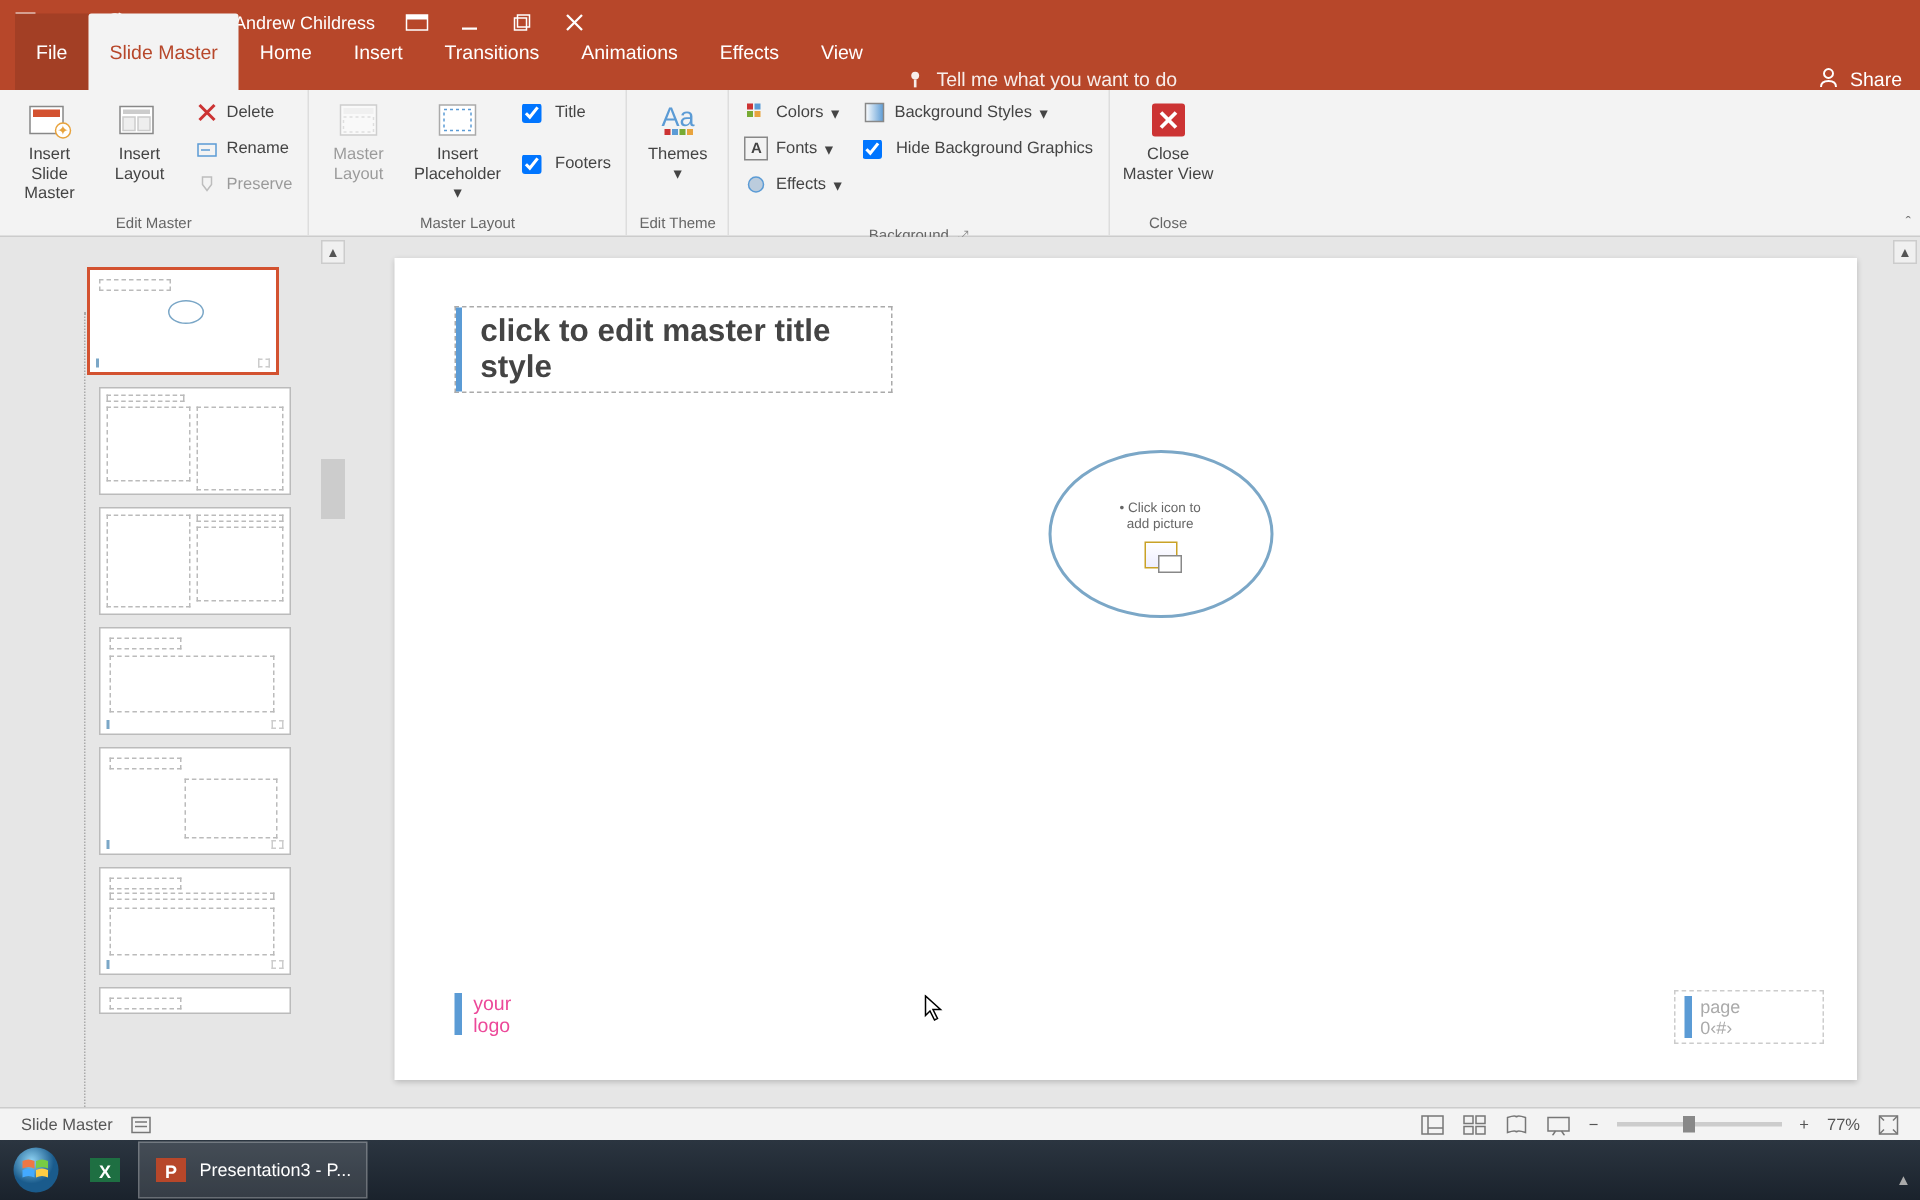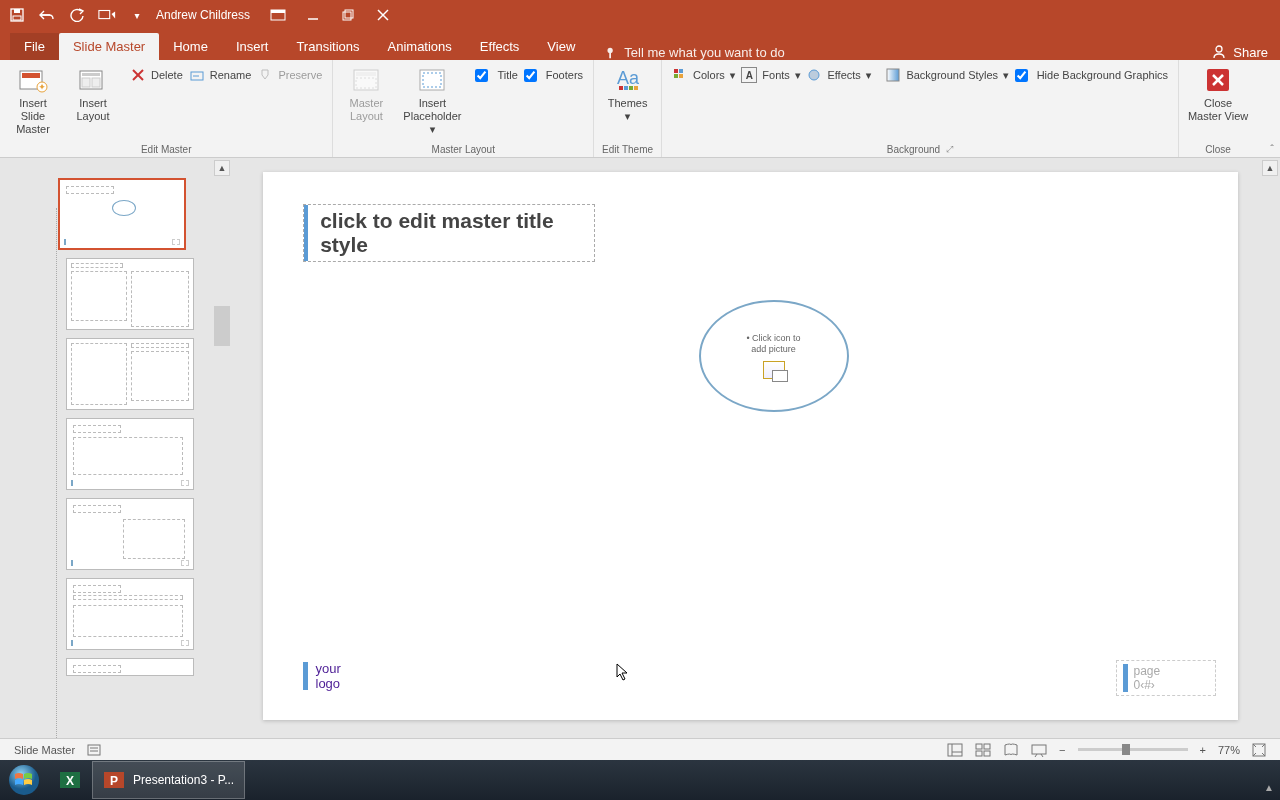--- a/index.html
+++ b/index.html
@@ -8,38 +8,38 @@
 
 .title-bar { height: 30px; background: #b7472a; display: flex; align-items: center; color: #fff; font-size: 12px; }
 .title-bar .qat { display: flex; align-items: center; padding-left: 8px; gap: 12px; }
 .title-bar .qat .qicon { width: 18px; height: 18px; display: flex; align-items: center; justify-content: center; color: #fff; cursor: pointer; }
 .title-bar .title-center { flex: 1; text-align: center; font-size: 12px; }
 .title-bar .user { padding: 0 10px; font-size: 12px; }
 .title-bar .win-icon { width: 35px; height: 30px; display: flex; align-items: center; justify-content: center; cursor: pointer; }
 
 
 .ribbon-tabs { height: 30px; background: #b7472a; display: flex; align-items: flex-end; color: #fff; font-size: 13px; padding-left: 10px; }
-.ribbon-tabs .tab { padding: 6px 14px; cursor: pointer; }
+.ribbon-tabs .tab { padding: 18px 14px; cursor: pointer; }
 .ribbon-tabs .tab.file { background: #a33f25; }
 .ribbon-tabs .tab.active { background: #f3f3f3; color: #b7472a; border-radius: 2px 2px 0 0; }
 .ribbon-tabs .tell-me { margin-left: 15px; opacity: 0.9; display: flex; align-items: center; gap: 6px; }
 .ribbon-tabs .tell-me svg { width: 14px; height: 14px; }
 .ribbon-tabs .share { margin-left: auto; margin-right: 12px; display: flex; align-items: center; gap: 6px; cursor: pointer; }
 
 
 .ribbon { height: 98px; background: #f3f3f3; border-bottom: 1px solid #ccc; display: flex; font-size: 11px; color: #444; position: relative; }
 .ribbon .group { display: flex; flex-direction: column; align-items: center; padding: 4px 8px 0; border-right: 1px solid #ddd; }
 .ribbon .group .controls { display: flex; align-items: flex-start; gap: 10px; flex: 1; }
 .ribbon .group .label { font-size: 10px; color: #666; padding: 2px 0; }
 .ribbon .bigbtn { display: flex; flex-direction: column; align-items: center; justify-content: flex-start; width: 50px; padding-top: 2px; cursor: pointer; text-align: center; line-height: 1.2; }
 .ribbon .bigbtn .icon { width: 32px; height: 28px; margin-bottom: 3px; display: flex; align-items: center; justify-content: center; }
 .ribbon .smallbtn { display: flex; align-items: center; gap: 5px; height: 22px; cursor: pointer; padding: 0 2px; white-space: nowrap; }
 .ribbon .smallbtn .sicon { width: 16px; height: 16px; display: flex; align-items: center; justify-content: center; }
 .ribbon input[type=checkbox] { margin-right: 4px; }
-.ribbon .stack { display: flex; flex-direction: row; justify-content: center; gap: 2px; }
+.ribbon .stack { display: flex; flex-direction: column; justify-content: center; gap: 2px; }
 .ribbon .collapse { position: absolute; right: 6px; bottom: 2px; cursor: pointer; color: #777; }
 .ribbon .launcher { font-size: 9px; color: #888; cursor: pointer; margin-left: 6px; align-self: flex-end; }
 
 
 .workspace { position: absolute; top: 158px; bottom: 40px; left: 0; right: 0; background: #e6e6e6; display: flex; }
 .thumb-panel { width: 232px; background: #e6e6e6; position: relative; padding-top: 12px; }
 .thumb-panel .scroll-up, .thumb-panel .scroll-down { position: absolute; right: 2px; width: 16px; height: 16px; background: #f0f0f0; border: 1px solid #ccc; display: flex; align-items: center; justify-content: center; font-size: 9px; color: #555; cursor: pointer; }
 .thumb-panel .scroll-up { top: 2px; }
 .thumb-panel .scroll-down { bottom: 2px; }
 .thumb-panel .scroll-thumb { position: absolute; right: 2px; top: 148px; width: 16px; height: 40px; background: #ccc; }
@@ -61,21 +61,21 @@
 .title-ph { position: absolute; top: 32px; left: 40px; width: 292px; height: 58px; border: 1px dashed #aaa; display: flex; }
 .title-ph .accent { width: 5px; background: #5b9bd5; margin-right: 8px; }
 .title-ph .text { font-size: 21px; font-weight: bold; color: #444; line-height: 1.15; padding: 4px 4px; }
 .oval-ph { position: absolute; top: 128px; left: 436px; width: 150px; height: 112px; border: 2px solid #7ba7c7; border-radius: 50%; display: flex; flex-direction: column; align-items: center; justify-content: center; }
 .oval-ph .ot { font-size: 9px; color: #666; text-align: center; line-height: 1.2; }
 .oval-ph .ot::before { content: "• "; }
 .oval-ph .pic-icon { margin-top: 6px; width: 22px; height: 18px; border: 1px solid #c9a227; background: linear-gradient(#fff,#eef); position: relative; }
 .oval-ph .pic-icon::after { content: ""; position: absolute; bottom: -4px; right: -4px; width: 14px; height: 10px; border: 1px solid #888; background: #fff; }
 .footer-l { position: absolute; bottom: 28px; left: 40px; display: flex; align-items: center; }
 .footer-l .bar { width: 5px; height: 28px; background: #5b9bd5; margin-right: 8px; }
-.footer-l .txt { font-size: 13px; color: #4c1d95; line-height: 1.2; }
+.footer-l .txt { font-size: 13px; color: #ec4899; line-height: 1.2; }
 .footer-r { position: absolute; bottom: 24px; right: 22px; width: 100px; height: 36px; border: 1px dashed #ccc; display: flex; align-items: center; }
 .footer-r .bar { width: 5px; height: 28px; background: #5b9bd5; margin: 0 6px; }
 .footer-r .txt { font-size: 12px; color: #aaa; line-height: 1.2; }
 
 .cursor-arrow { position: absolute; left: 384px; top: 505px; pointer-events: none; }
 
 
 .status-bar { position: absolute; bottom: 40px; left: 0; right: 0; height: 22px; background: #f3f3f3; border-top: 1px solid #ccc; display: flex; align-items: center; font-size: 11px; color: #555; padding: 0 8px; }
 .status-bar .sbtn { padding: 0 6px; cursor: pointer; display: flex; align-items: center; height: 100%; }
 .status-bar .spacer { flex: 1; }

